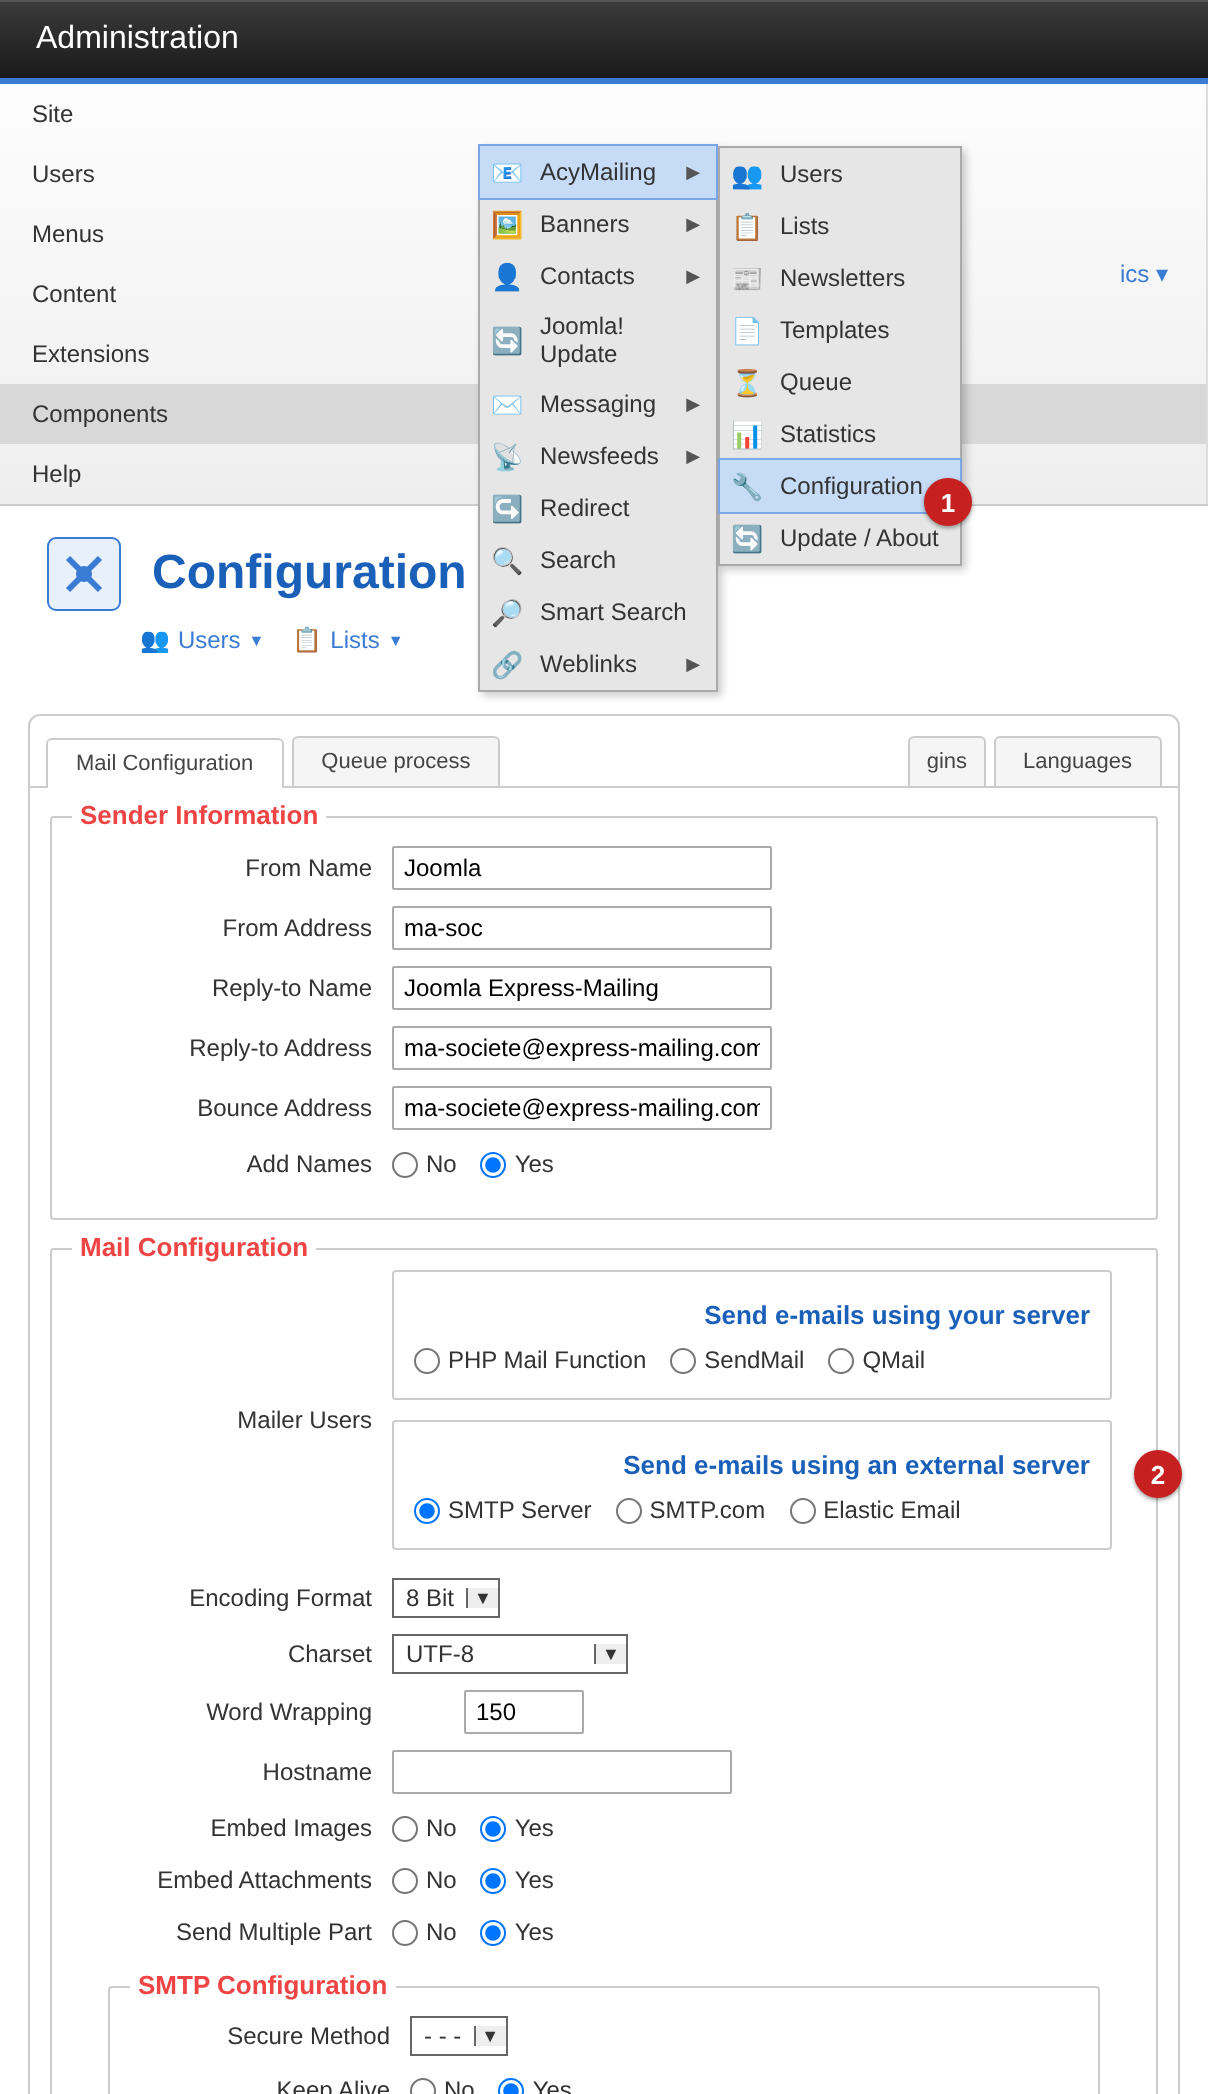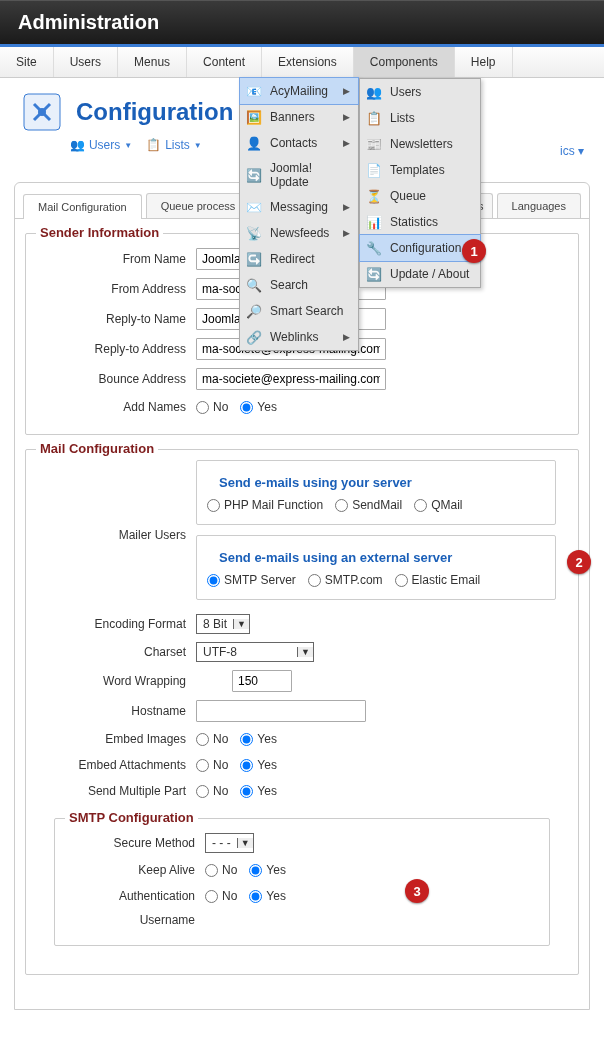--- a/index.html
+++ b/index.html
@@ -1,56 +1,56 @@
 <!DOCTYPE html>
 <html><head>
 <meta charset="utf-8">
 <style>
 * { box-sizing: border-box; margin: 0; padding: 0; }
 body { font-family: Arial, Helvetica, sans-serif; font-size: 12px; color: #333; background: #fff; width: 604px; }
-.titlebar { background: linear-gradient(#3a3a3a, #1a1a1a); color: #fff; padding: 10px 18px; font-weight: bold; font-size: 20px; border-top: 1px solid #555; }
-.menubar { background: linear-gradient(#fdfdfd, #eee); border-top: 3px solid #3a7cd4; border-bottom: 1px solid #ccc; display: flex; position: relative; }
+.titlebar { background: linear-gradient(#3a3a3a, #1a1a1a); color: #fff; padding: 10px 18px; font-weight: normal; font-size: 16px; border-top: 1px solid #555; }
+.menubar { background: linear-gradient(#fdfdfd, #eee); border-top: 3px solid #3a7cd4; border-bottom: 1px solid #ccc; display: flex; position: relative; flex-direction: column; }
 .menubar .mitem { padding: 8px 16px; border-right: 1px solid #ddd; cursor: pointer; font-size: 12px; }
 .menubar .mitem.active { background: #d8d8d8; }
 .dropdown { position: absolute; top: 30px; left: 239px; background: #e6e6e6; border: 1px solid #aaa; width: 120px; box-shadow: 2px 2px 4px rgba(0,0,0,.2); z-index: 5; }
 .dropdown .ditem { padding: 5px 8px 5px 6px; display: flex; align-items: center; gap: 8px; font-size: 12px; position: relative; cursor: pointer; }
 .dropdown .ditem .arrow { margin-left: auto; font-size: 9px; color: #555; }
 .dropdown .ditem.hilite { background: #c5dbf6; border: 1px solid #7aa7e6; margin: -1px; }
 .submenu { position: absolute; top: 0; left: 119px; background: #e6e6e6; border: 1px solid #aaa; width: 122px; box-shadow: 2px 2px 4px rgba(0,0,0,.2); z-index: 6; }
 .submenu .ditem.hilite { background: #c5dbf6; border: 1px solid #7aa7e6; margin: -1px; }
 .iconbox { width: 16px; height: 16px; display: inline-flex; align-items: center; justify-content: center; font-size: 13px; }
 .page { padding: 12px 14px 20px; }
 .pagehead { display: flex; align-items: center; gap: 12px; margin-left: 6px; }
 .pagehead .logo { width: 44px; height: 44px; display: flex; align-items: center; justify-content: center; }
 .pagetitle { color: #1a5fb8; font-size: 24px; font-weight: bold; }
 .subactions { margin: 4px 0 16px 56px; display: flex; gap: 14px; font-size: 12px; position: relative; z-index: 2; }
 .subact { display: flex; align-items: center; gap: 4px; color: #3a7cd4; cursor: pointer; }
 .subact .caret { font-size: 8px; }
-.partial-tab { position: absolute; right: 20px; top: 130px; color: #3a7cd4; font-size: 12px; z-index: 1; margin-top: 14px; }
+.partial-tab { position: absolute; right: 20px; top: 130px; color: #3a7cd4; font-size: 12px; z-index: 1; }
 .tab-area { border: 1px solid #ccc; border-radius: 6px 6px 0 0; background: #fff; margin-top: 30px; padding-bottom: 20px; }
 .tabs { display: flex; gap: 4px; padding: 10px 8px 0; border-bottom: 1px solid #ccc; }
 .tab { background: #f5f5f5; border: 1px solid #ccc; border-bottom: none; padding: 6px 14px; border-radius: 3px 3px 0 0; font-size: 11px; cursor: pointer; color: #444; }
 .tab.active { background: #fff; position: relative; top: 1px; }
 .tab.partial { padding: 6px 8px; }
 .fieldset { margin: 14px 10px; border: 1px solid #ccc; border-radius: 2px; padding: 10px 10px 14px; position: relative; }
 .fieldset.nested { margin: 14px 18px; }
-.legend { position: absolute; top: -9px; left: 10px; background: #fff; padding: 0 4px; color: #7f1d1d; font-weight: bold; font-size: 13px; }
+.legend { position: absolute; top: -9px; left: 10px; background: #fff; padding: 0 4px; color: #ef4444; font-weight: bold; font-size: 13px; }
 .row { display: flex; align-items: center; padding: 4px 0; }
 .row .label { width: 160px; text-align: right; padding-right: 10px; color: #333; font-size: 12px; }
 .row .ctl { flex: 1; }
 input[type=text], input[type=password] { border: 1px solid #aaa; padding: 3px 5px; font-size: 12px; border-radius: 1px; }
 .w-lg { width: 190px; }
 .w-md { width: 170px; }
 .w-sm { width: 60px; margin-left: 36px; }
 .select-wrap { display: inline-flex; align-items: center; border: 1px solid #666; background: #fff; }
 .select-wrap span { padding: 2px 6px; font-size: 12px; }
 .select-wrap .btn { border-left: 1px solid #666; padding: 0 3px; font-size: 9px; background: #eee; }
 .radgrp { display: flex; gap: 12px; align-items: center; padding: 2px 0; }
 .radgrp label { display: flex; align-items: center; gap: 4px; font-size: 12px; }
-.subhead { color: #1a5fb8; font-weight: bold; font-size: 13px; margin: 6px 12px 6px; }
+.subhead { color: #1a5fb8; font-weight: bold; font-size: 13px; margin: 6px 0 6px; text-align: right; }
 .mailblock { border: 1px solid #ccc; padding: 8px 10px 10px; margin: 0 0 10px 176px; border-radius: 2px; width: 360px; }
 .callout { position: absolute; width: 24px; height: 24px; border-radius: 50%; background: #c62020; color: #fff; display: flex; align-items: center; justify-content: center; font-weight: bold; font-size: 13px; z-index: 20; box-shadow: 0 1px 2px rgba(0,0,0,.4); }
 </style>
 </head>
 <body>
 
 <div class="titlebar">Administration</div>
 
 <div class="menubar">
   <div class="mitem">Site</div>

